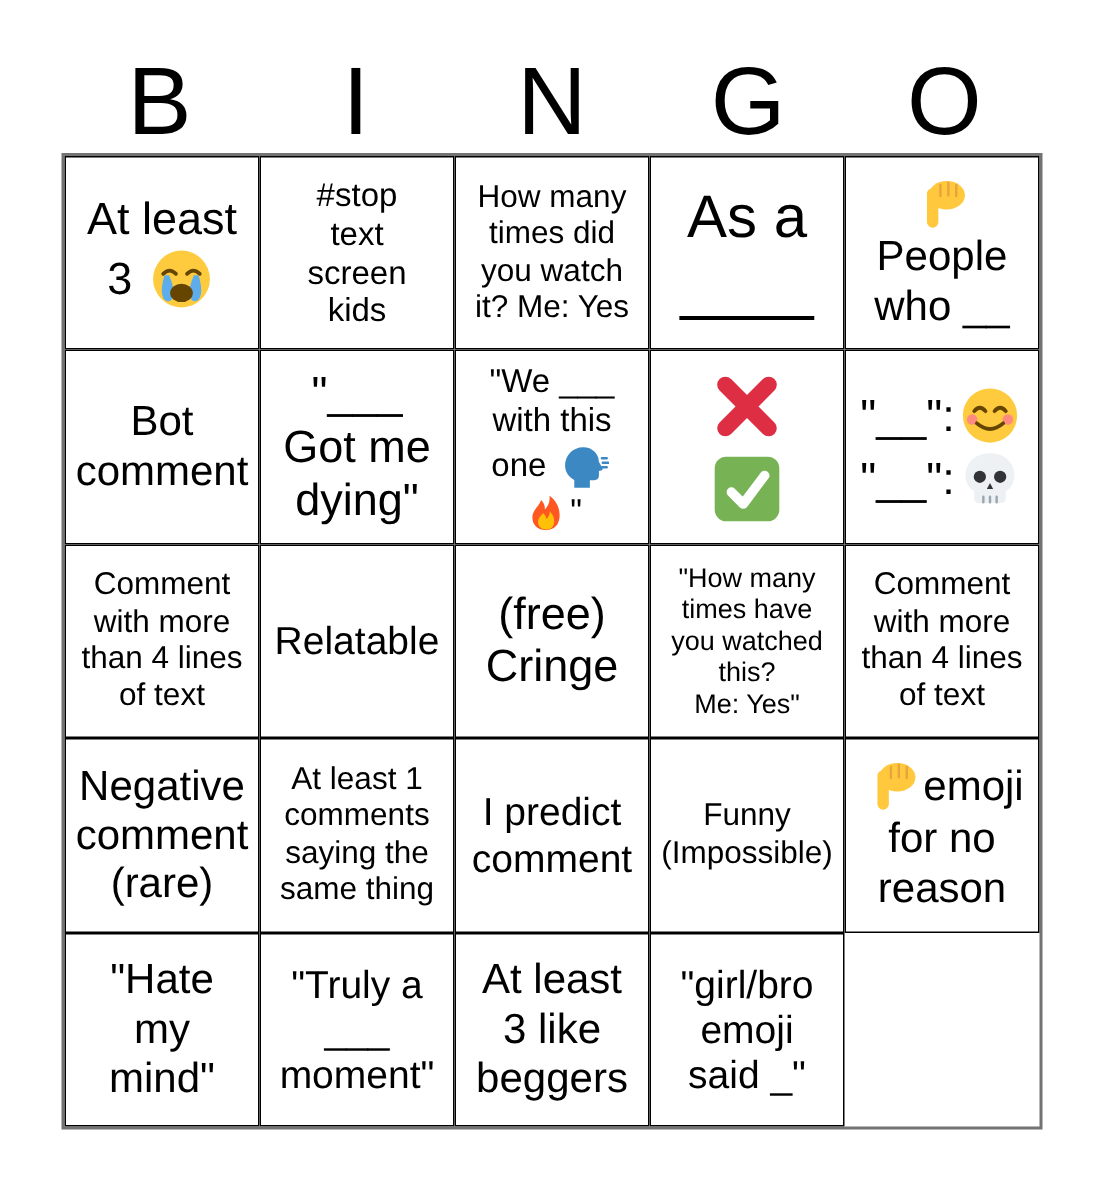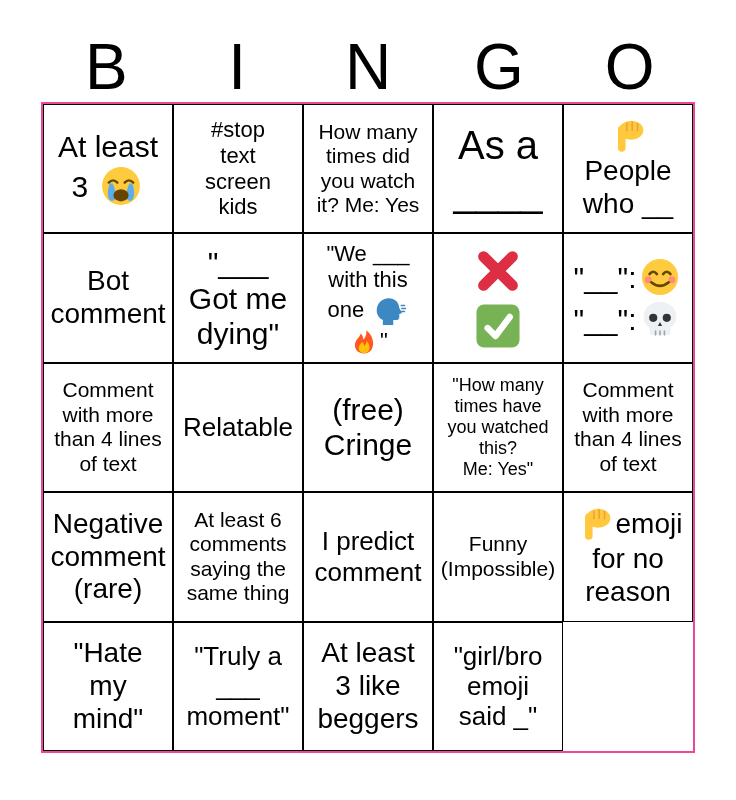--- a/index.html
+++ b/index.html
@@ -13,21 +13,21 @@
     display:grid;grid-template-columns:repeat(5,1fr);
     margin:0 41px;height:102px;align-items:end;
     box-sizing:border-box;padding-bottom:3px;
   }
   .title-letter{
     text-align:center;font-size:64px;line-height:1;font-weight:400;
     letter-spacing:0;
   }
   .bingo-grid{
     display:grid;grid-template-columns:repeat(5,1fr);grid-template-rows:repeat(5,1fr);
-    margin:0 41px;height:651px;border:2px solid #ec4899;box-sizing:border-box;
+    margin:0 41px;height:651px;border:2px solid #737373;box-sizing:border-box;
   }
   .cell{
     border:1px solid #000;box-sizing:border-box;
     display:flex;flex-direction:column;align-items:center;justify-content:center;
     text-align:center;line-height:1.17;padding:2px 1px;overflow:hidden;
     cursor:pointer;background:#fff;
   }
   .line{display:flex;align-items:center;justify-content:center;min-height:0;}
   .line span{white-space:pre;}
   .size-xs{font-size:18px}
@@ -295,21 +295,21 @@
         </div>
         <div class="line" data-name="cell-line">
           <span data-name="cell-text">comment</span>
         </div>
         <div class="line" data-name="cell-line">
           <span data-name="cell-text">(rare)</span>
         </div>
       </div>
       <div class="cell size-sm" data-name="bingo-cell-r4c2">
         <div class="line" data-name="cell-line">
-          <span data-name="cell-text">At least 6</span>
+          <span data-name="cell-text">At least 1</span>
         </div>
         <div class="line" data-name="cell-line">
           <span data-name="cell-text">comments</span>
         </div>
         <div class="line" data-name="cell-line">
           <span data-name="cell-text">saying the</span>
         </div>
         <div class="line" data-name="cell-line">
           <span data-name="cell-text">same thing</span>
         </div>

